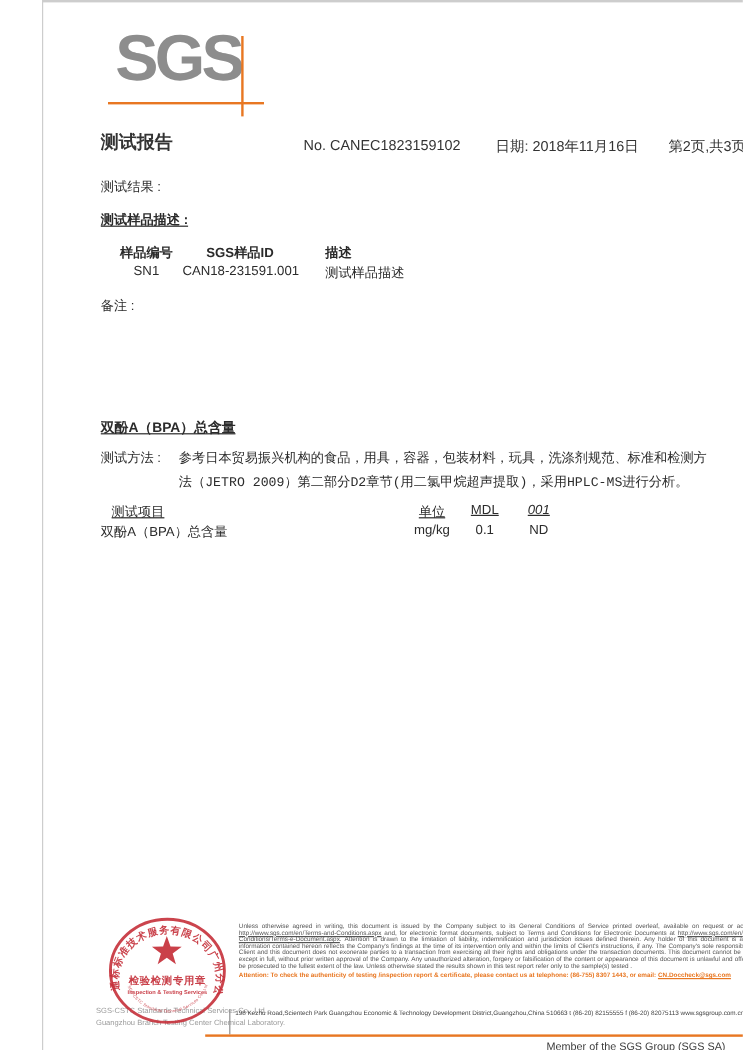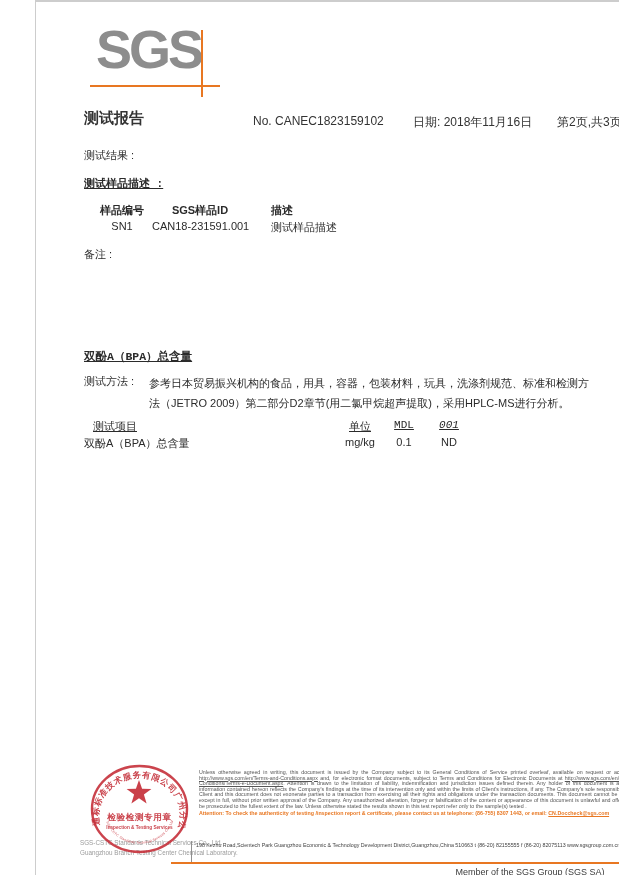--- a/index.html
+++ b/index.html
@@ -16,37 +16,37 @@
   .logo-hline{left:54px;top:83px;width:130px;height:2px;}
   .logo-vline{left:165px;top:28px;width:2px;height:67px;}
   
   .doc-title{left:48px;top:107px;font-size:15px;font-weight:bold;color:#333;}
   .hdr{font-size:12px;color:#333;top:112px;white-space:nowrap;}
   .hdr-no{left:217px;}
   .hdr-date{left:377px;}
   .hdr-pages{left:521px;}
   
   .lbl{font-size:11px;color:#2b2b2b;white-space:nowrap;}
-  .u{text-decoration:underline;font-family:Liberation Mono, monospace;}
+  .u{text-decoration:underline;}
   .b{font-weight:bold;}
   .results-label{left:48px;top:146px;}
   .sample-heading{left:48px;top:174px;}
   
   .s-h{top:201px;font-weight:bold;}
   .s-r{top:218px;}
   .s-c1{left:46px;width:80px;text-align:center;}
   .s-c2{left:116px;width:96px;text-align:center;}
   .s-c3{left:235px;}
   
   .notes-label{left:48px;top:245px;}
   .notes-list{left:112px;top:261px;line-height:19px;font-size:11px;}
   
   .bpa-heading{left:48px;top:347px;font-size:11.5px;}
   .method-label{left:48px;top:372px;}
-  .method-text{left:113px;top:371px;width:460px;font-size:11px;line-height:20px;}
+  .method-text{left:113px;top:371px;width:460px;font-size:11px;line-height:20px;font-family:Liberation Mono, monospace;}
   
   .r-h{top:417px;}
   .r-r{top:434px;}
   .r-item-h{left:57px;}
   .r-item{left:48px;}
   .r-unit{left:302px;width:44px;text-align:center;}
   .r-mdl{left:349px;width:38px;text-align:center;}
   .r-001{left:394px;width:38px;text-align:center;}
   .it{font-style:italic;}
   

